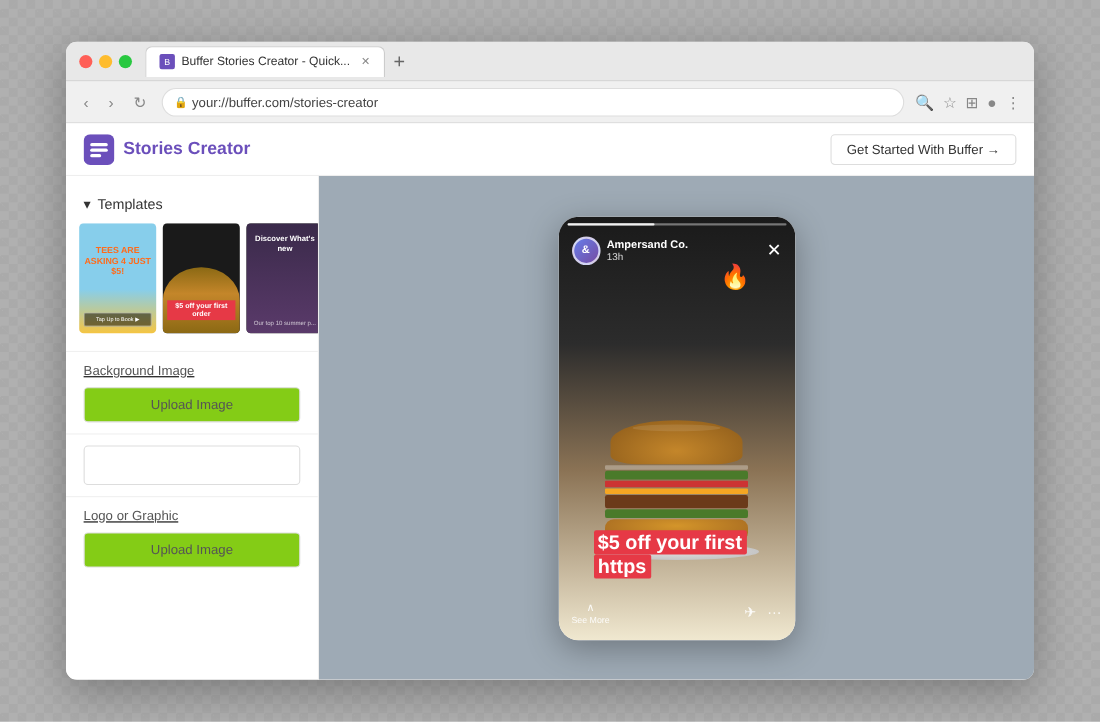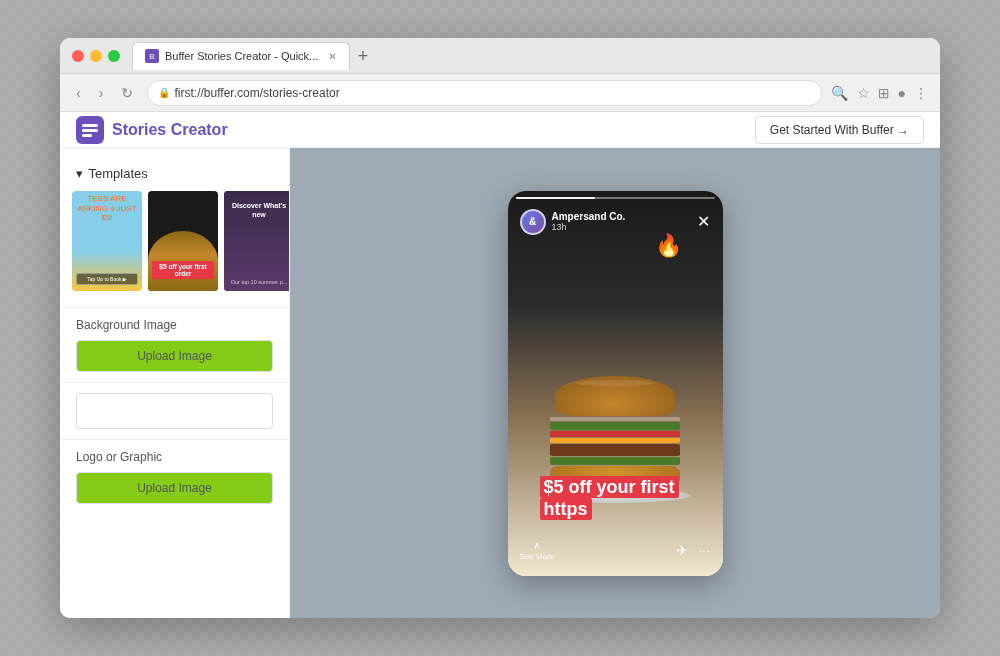--- a/index.html
+++ b/index.html
@@ -145,21 +145,21 @@
     .app-content {
       flex: 1;
       display: flex;
       flex-direction: column;
       overflow: hidden;
     }
 
     
     .app-header {
       background: #fff;
-      height: 36px;
+      height: 48px;
       display: flex;
       align-items: center;
       justify-content: space-between;
       padding: 0 16px;
       border-bottom: 1px solid #eee;
       flex-shrink: 0;
     }
     .app-logo {
       display: flex;
       align-items: center;
@@ -283,25 +283,25 @@
       position: absolute;
       bottom: 6px;
       left: 4px;
       right: 4px;
       color: rgba(255,255,255,0.7);
       font-size: 5.5px;
       text-align: center;
     }
     .thumb-beach-text {
       position: absolute;
-      top: 3px;
+      top: 20px;
       left: 4px;
       right: 4px;
       font-size: 8px;
-      font-weight: 400;
+      font-weight: 700;
       color: #ff6b1a;
       text-align: center;
       line-height: 1.2;
       text-transform: uppercase;
     }
     .thumb-sub {
       position: absolute;
       bottom: 18px;
       left: 4px;
       right: 4px;
@@ -319,20 +319,21 @@
       border-radius: 2px;
       color: white;
       font-size: 5px;
       text-align: center;
       padding: 2px 0;
     }
 
     .sidebar-section {
       padding: 10px 16px;
       border-top: 1px solid #f0f0f0;
+      text-decoration: underline;
     }
     .sidebar-label {
       font-size: 12px;
       color: #555;
       margin-bottom: 8px;
       font-weight: 500;
     }
     .upload-btn {
       width: 100%;
       border: 1px solid #ddd;
@@ -579,21 +580,21 @@
       <span class="tab-add">+</span>
     </div>
   </div>
 
   <div class="address-bar">
     <button class="nav-btn">‹</button>
     <button class="nav-btn">›</button>
     <button class="nav-btn">↻</button>
     <div class="url-bar">
       <span class="url-bar-lock">🔒</span>
-      <span>first://buffer.com/stories-creator</span>
+      <span>your://buffer.com/stories-creator</span>
     </div>
     <div class="address-actions">
       <span>🔍</span>
       <span>☆</span>
       <span>⊞</span>
       <span>●</span>
       <span>⋮</span>
     </div>
   </div>
 

